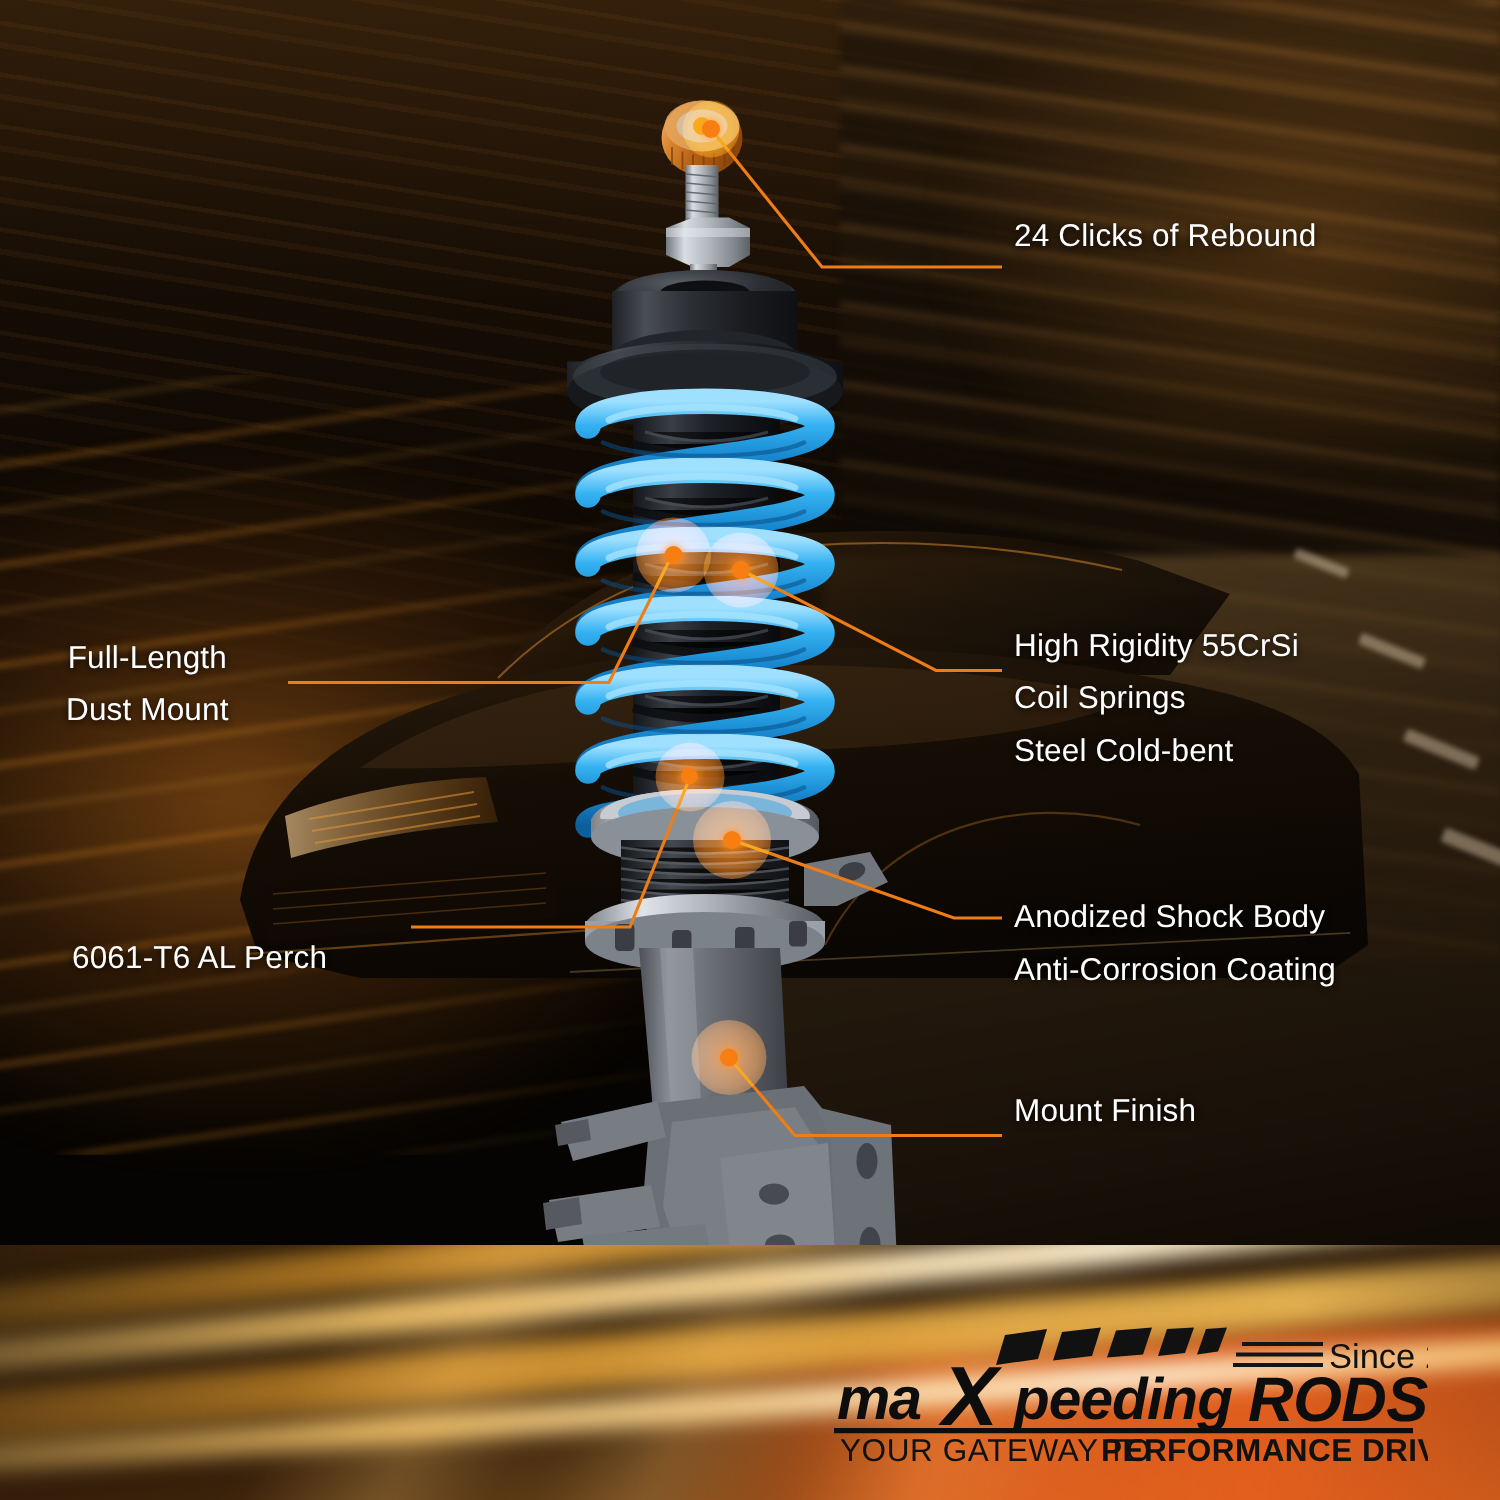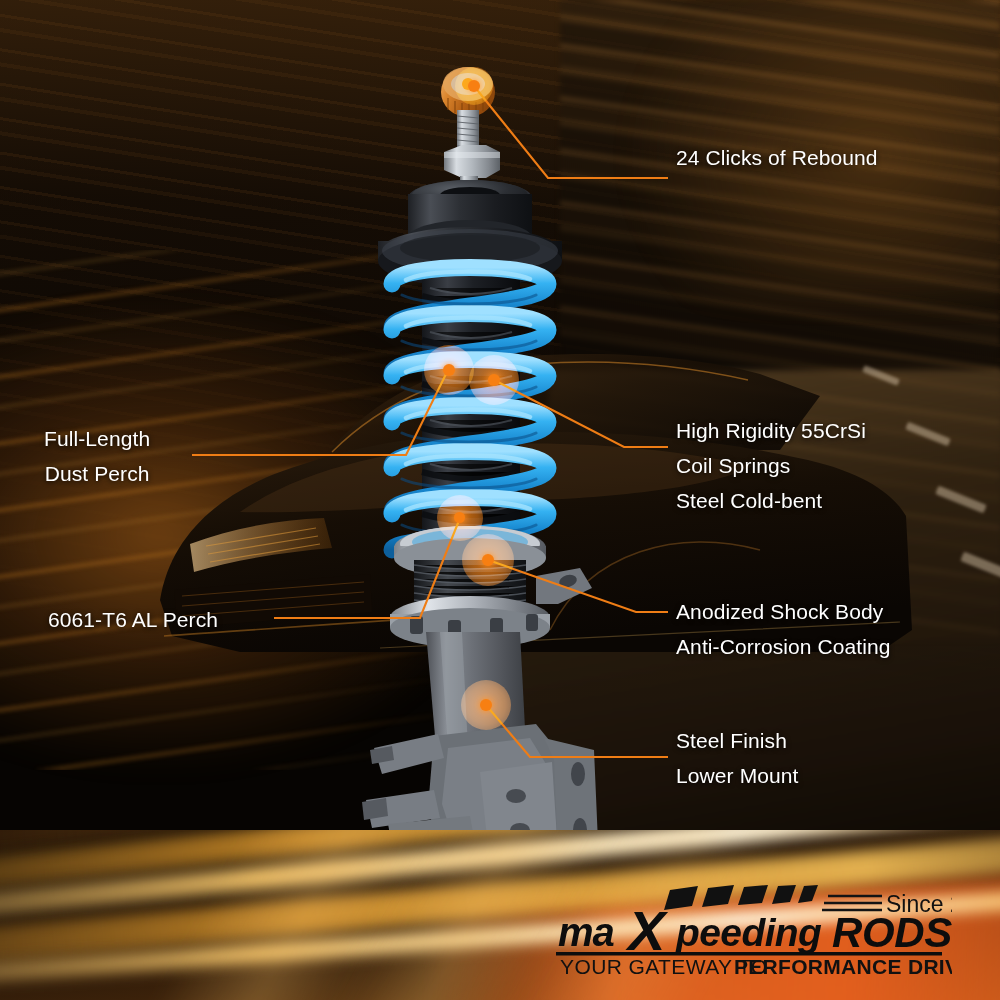--- a/index.html
+++ b/index.html
@@ -126,21 +126,21 @@
     white-space:nowrap; text-shadow:0 1px 5px rgba(0,0,0,0.85);
   }
   .callout.right { text-align:left; }
   .callout.left  { text-align:center; }
 
   .c-rebound { left:676px; top:140px; }
   .c-springs { left:676px; top:398px;margin-top:15px; }
   .c-anodized{ left:676px; top:594px; }
   .c-matte   { left:676px; top:723px; }
   .c-dust    { left:44px;  top:421px; }
-  .c-perch   { left:48px;  top:602px; }
+  .c-perch   { left:48px;  top:621px; }
 
   
   .dot-wrap { position:absolute; }
   .dot-halo {
     position:absolute; border-radius:50%;
     background:radial-gradient(circle, rgba(245,130,18,0.85) 0%, rgba(240,125,16,0.62) 55%, rgba(240,125,16,0.42) 78%, rgba(240,125,16,0.0) 100%);
     mix-blend-mode:screen;
   }
   .dot-core {
     position:absolute; border-radius:50%;
@@ -497,27 +497,26 @@
     <div class="line">Coil Springs</div>
     <div class="line">Steel Cold-bent</div>
   </div>
 
   <div class="callout right c-anodized">
     <div class="line">Anodized Shock Body</div>
     <div class="line">Anti-Corrosion Coating</div>
   </div>
 
   <div class="callout right c-matte">
-    <div class="line">Steel Finish</div>
-    <div class="line">Lower Mount</div>
+    <div class="line">Mount Finish</div>
   </div>
 
   <div class="callout left c-dust">
     <div class="line">Full-Length</div>
-    <div class="line">Dust Perch</div>
+    <div class="line">Dust Mount</div>
   </div>
 
   <div class="callout left c-perch">
     <div class="line">6061-T6 AL Perch</div>
   </div>
 
   <div class="bottom-banner">
     <div class="bb-base"></div>
     <div class="bb-red"></div>
     <div class="bb-streak dark" style="top:8px;   transform:rotate(-7deg);"></div>

